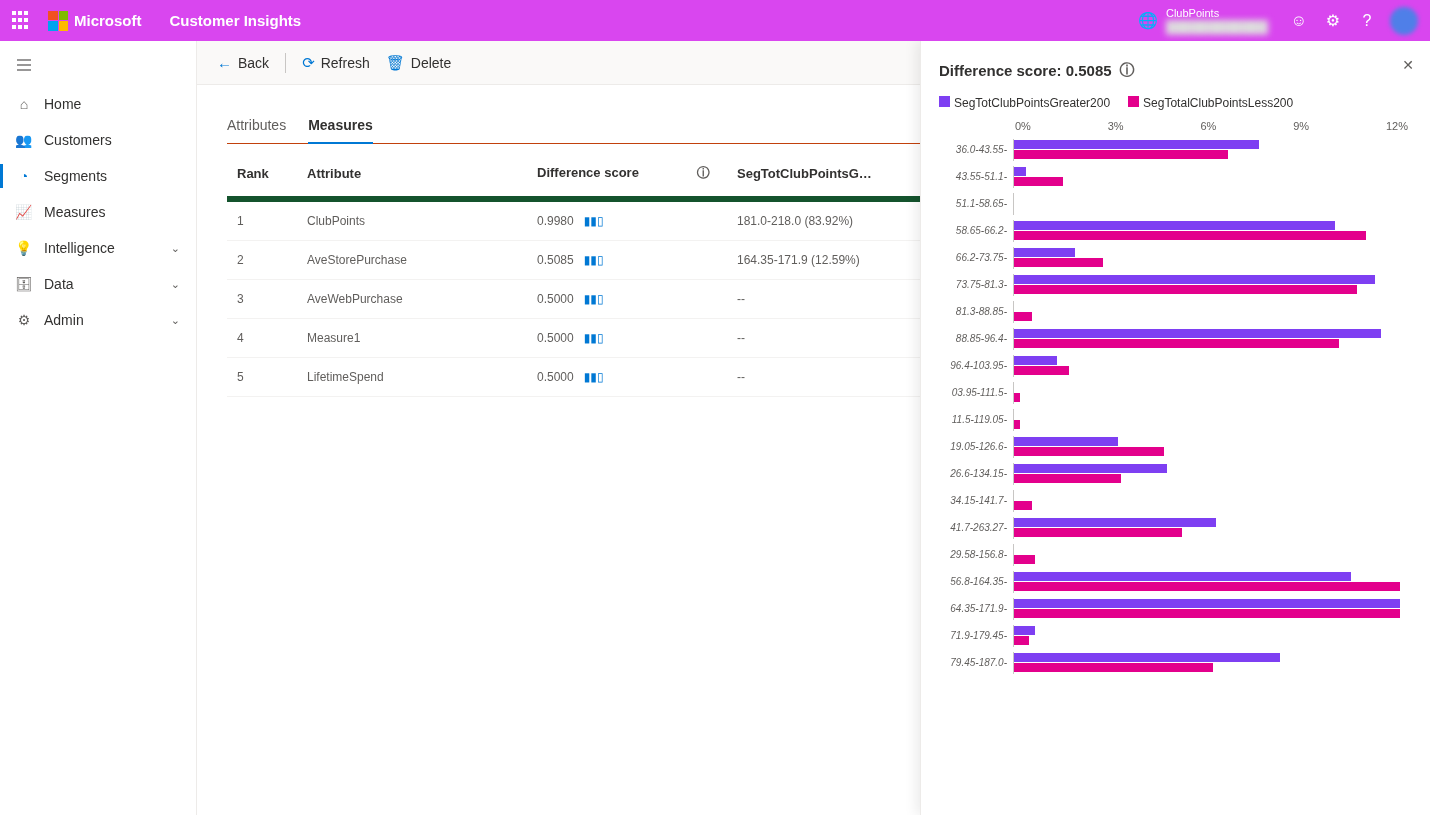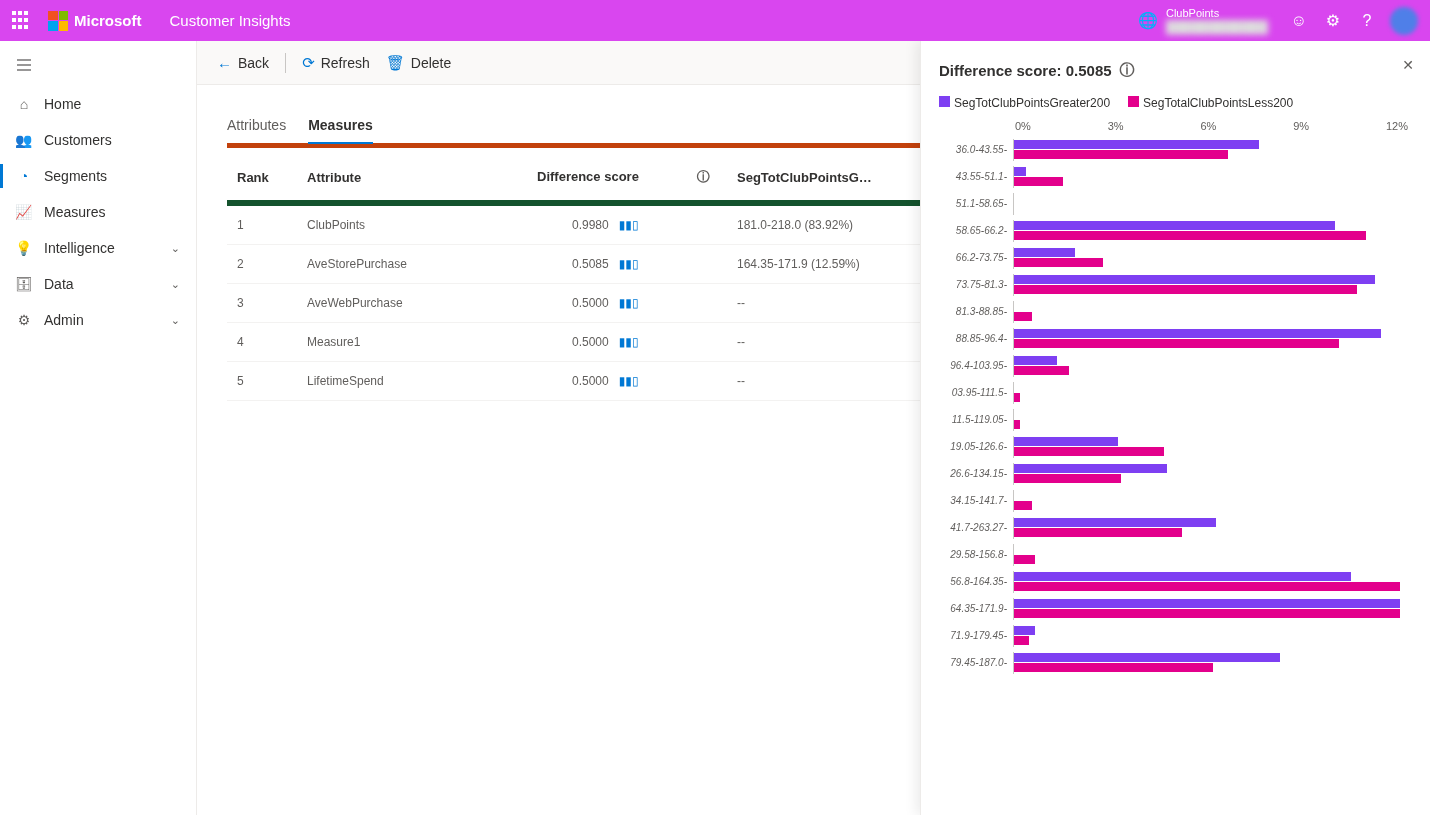--- a/index.html
+++ b/index.html
@@ -5,21 +5,21 @@
   * { box-sizing: border-box; margin: 0; padding: 0; }
   html, body { height: 100%; font-family: "Segoe UI", Arial, sans-serif; font-size: 14px; color: #323130; background: #fff; }
   
   .topbar { height: 41px; background: #d946ef; color: #fff; display: flex; align-items: center; padding: 0 12px; }
   .topbar .waffle { width: 20px; height: 20px; display: flex; flex-wrap: wrap; gap: 2px; margin-right: 16px; cursor: pointer;}
   .topbar .waffle span { width: 4px; height: 4px; background: #fff; }
   .topbar .ms-logo { display: flex; align-items: center; gap: 6px; margin-right: 22px; }
   .ms-logo-tiles { width: 20px; height: 20px; display: grid; grid-template-columns: 1fr 1fr; grid-template-rows: 1fr 1fr; gap: 1px; }
   .ms-logo-tiles .t1 { background:#f25022;} .ms-logo-tiles .t2{background:#7fba00;} .ms-logo-tiles .t3{background:#00a4ef;} .ms-logo-tiles .t4{background:#ffb900;}
   .topbar .brand { font-size: 15px; font-weight: 600; }
-  .topbar .app { font-size: 15px; font-weight: 400; margin-left: 6px;}
+  .topbar .app { font-size: 15px; font-weight: 700; margin-left: 6px;}
   .topbar .spacer { flex: 1; }
   .topbar .env { display:flex; align-items:center; gap:8px; font-size: 11px; line-height:1.2; margin-right: 14px;}
   .topbar .env .env-icon { font-size: 16px; }
   .topbar .env .env-name { filter: blur(3px); font-size:12px; color:#ddd;}
   .topbar .icon-btn { width: 34px; height:34px; display:flex; align-items:center; justify-content:center; color:#fff; cursor:pointer; font-size:16px;}
   .topbar .avatar { width:28px; height:28px; border-radius:50%; background:#4f7fe8; filter: blur(2px); margin-left: 6px; cursor:pointer;}
   
   .shell { display:flex; height: calc(100% - 41px); }
   .sidebar { width: 197px; border-right: 1px solid #edebe9; background:#fff; padding-top:6px;}
   .sidebar .hamburger { padding: 10px 16px; cursor:pointer; }
@@ -31,29 +31,29 @@
   .nav-item.selected .nav-ico { color:#0078d4; }
   .nav-item .chev { margin-left:auto; font-size:11px; color:#605e5c;}
   
   .main { flex:1; display:flex; flex-direction:column; background:#faf9f8; position:relative; overflow:hidden;}
   .cmdbar { height:44px; display:flex; align-items:center; gap:16px; padding:0 20px; border-bottom:1px solid #edebe9; background:#faf9f8;}
   .cmd { display:flex; align-items:center; gap:6px; color:#323130; cursor:pointer; font-size:14px;}
   .cmd .ci { color:#0078d4; font-size:15px; }
   .cmd-divider { width:1px; height:20px; background:#c8c6c4; }
   .content { padding: 24px 30px; background:#fff; flex:1; overflow:auto;}
   .page-title { font-size:24px; font-weight:600; margin-bottom: 28px; }
-  .tabs { display:flex; gap:22px; border-bottom:5px solid #c2410c; margin-bottom: 6px;}
+  .tabs { display:flex; gap:22px; border-bottom:1px solid #c2410c; margin-bottom: 6px;}
   .tab { padding: 8px 0 10px; cursor:pointer; color:#605e5c; font-size:14px; position:relative;}
   .tab.active { color:#323130; font-weight:600; }
   .tab.active::after { content:""; position:absolute; left:0; right:0; bottom:-1px; height:2px; background:#0078d4;}
   table.grid { width:100%; border-collapse:collapse; }
   table.grid th { text-align:left; font-weight:600; font-size:13px; padding:14px 10px; border-bottom:6px solid #14532d; color:#323130;}
   table.grid td { padding:12px 10px; border-bottom:1px solid #f3f2f1; font-size:12px; color:#605e5c;}
   .col-rank{width:70px;} .col-attr{width:230px;} .col-score{width:200px;}
-  .score-cell { display:flex; align-items:center; gap:10px;margin-left:35px;}
+  .score-cell { display:flex; align-items:center; gap:10px;}
   .mini-chart { color:#0078d4; font-size:12px; cursor:pointer;}
   .info-ico { color:#605e5c; cursor:pointer; }
   
   .flyout { position:absolute; right:0; top:0; bottom:0; width:510px; background:#fff; border-left:1px solid #edebe9; box-shadow:-4px 0 12px rgba(0,0,0,.08); padding:20px 18px 10px; overflow:auto;}
   .flyout .close { position:absolute; top:16px; right:16px; cursor:pointer; color:#605e5c; font-size:14px;}
   .fly-title { font-size:18px; font-weight:600; margin-bottom:18px; padding-right:30px;}
   .fly-score { font-size:15px; font-weight:600; margin-bottom:16px; display:flex; align-items:center; gap:8px;}
   .legend { display:flex; gap:18px; font-size:12px; margin-bottom:10px; align-items:center;}
   .legend .sw { width:11px; height:11px; display:inline-block; margin-right:4px;}
   .chart { position:relative; }

